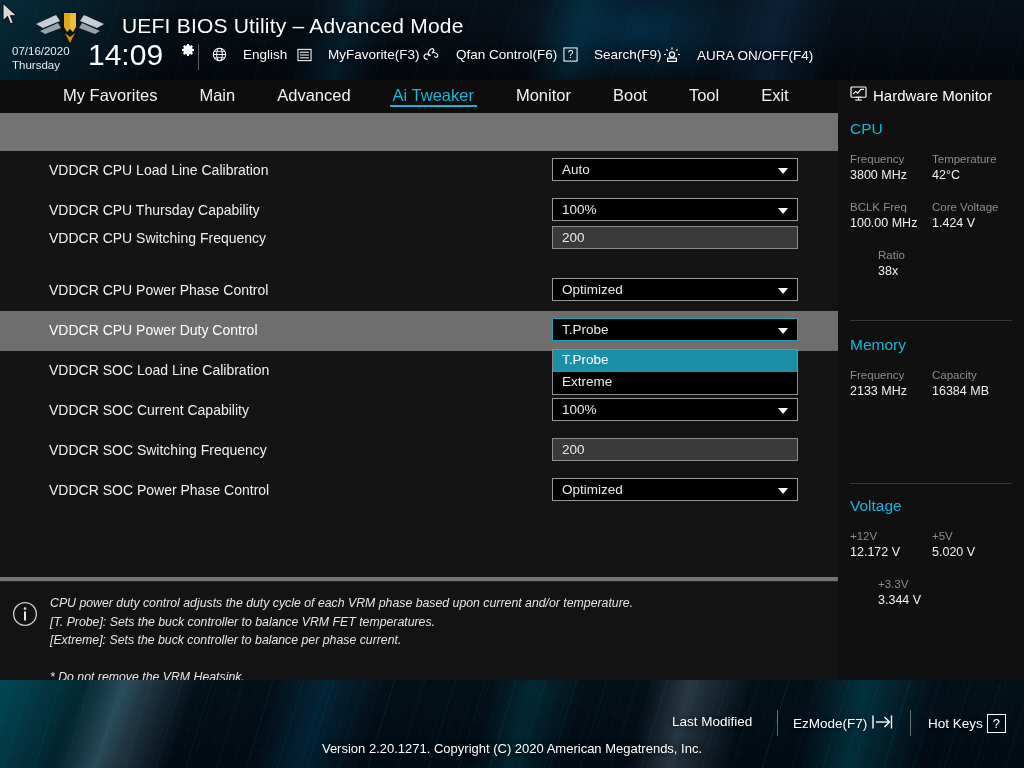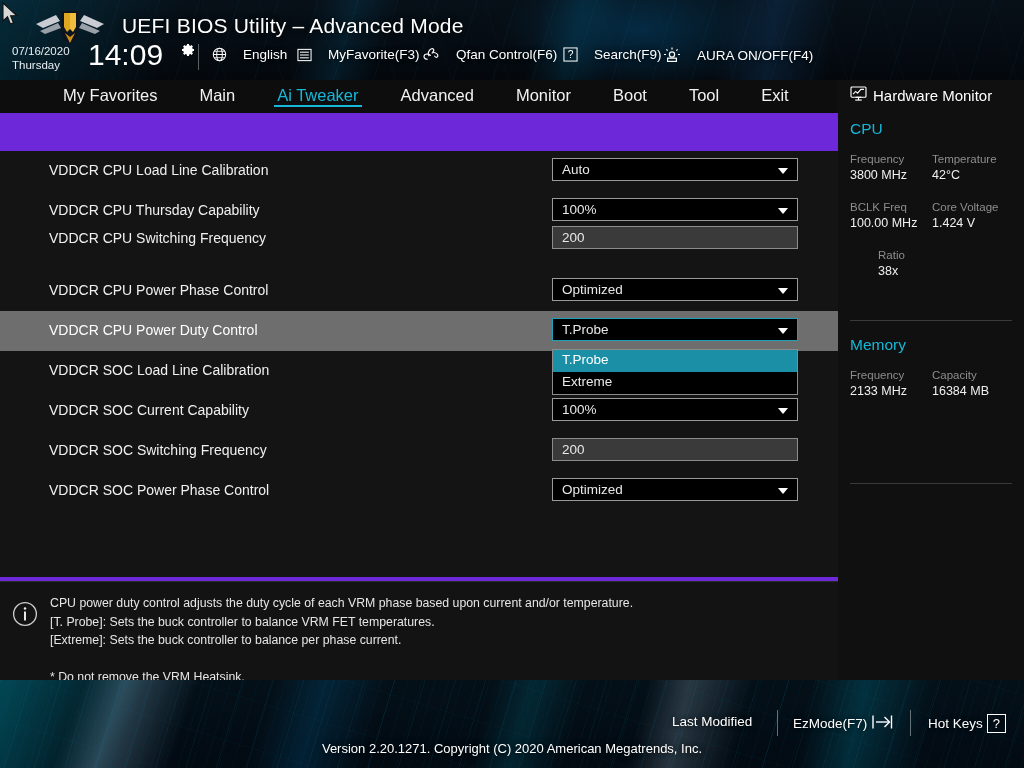--- a/index.html
+++ b/index.html
@@ -5,21 +5,21 @@
   * { box-sizing: border-box; margin: 0; padding: 0; }
   html, body {
     width: 1024px; height: 768px;
     background: #000;
     font-family: "Liberation Sans", sans-serif;
     overflow: hidden;
   }
   #app {
     position: relative;
     width: 1024px; height: 768px;
-    background: #6d28d9;
+    background: #737373;
   }
 
   
   .header {
     position: absolute; left: 0; top: 0; width: 1024px; height: 80px;
     background:
       linear-gradient(112deg, rgba(0,140,180,0.22) 0%, rgba(0,0,0,0) 18%),
       linear-gradient(108deg, rgba(0,90,160,0.0) 30%, rgba(10,120,170,0.16) 34%, rgba(0,0,0,0) 38%),
       linear-gradient(104deg, rgba(0,0,0,0) 52%, rgba(0,150,200,0.12) 56%, rgba(0,0,0,0) 60%),
       linear-gradient(100deg, rgba(0,0,0,0) 70%, rgba(30,110,190,0.18) 75%, rgba(0,0,0,0) 81%),
@@ -156,20 +156,21 @@
     background: #131313;
     border-top: 1px solid #2a2a2a;
   }
   .help-icon {
     position: absolute; left: 12px; top: 19px;
   }
   .help-text {
     position: absolute; left: 50px; top: 12px; width: 775px;
     color: #e6e6e6; font-size: 12.3px; line-height: 18.5px;
     white-space: pre-line;
+    font-style: italic;
   }
 
   
   .hwmon {
     position: absolute; left: 838px; top: 80px; width: 186px; height: 600px;
     background: #101010;
   }
   .hw-title {
     position: absolute; left: 12px; top: 6px;
     color: #ffffff; font-size: 15px;
@@ -338,22 +339,22 @@
         </svg>
       </span>
       <span>AURA ON/OFF(F4)</span>
     </div>
   </div>
 
   <div class="navbar">
     <div class="nav-tabs">
       <div class="nav-tab">My Favorites</div>
       <div class="nav-tab">Main</div>
+      <div class="nav-tab">Advanced</div>
       <div class="nav-tab active">Ai Tweaker</div>
-      <div class="nav-tab">Advanced</div>
       <div class="nav-tab">Monitor</div>
       <div class="nav-tab">Boot</div>
       <div class="nav-tab">Tool</div>
       <div class="nav-tab">Exit</div>
     </div>
   </div>
 
 
   <div class="content">
 
@@ -495,20 +496,37 @@
         </div>
         <div class="hw-cell">
           <div class="hw-key">Capacity</div>
           <div class="hw-val">16384 MB</div>
         </div>
       </div>
     </div>
 
     <div class="hw-rule" style="top:403px"></div>
 
+    <div class="hw-section" style="top:417px">
+      <div class="hw-head">Voltage</div>
+      <div class="hw-grid">
+        <div class="hw-cell">
+          <div class="hw-key">+12V</div>
+          <div class="hw-val">12.172 V</div>
+        </div>
+        <div class="hw-cell">
+          <div class="hw-key">+5V</div>
+          <div class="hw-val">5.020 V</div>
+        </div>
+        <div class="hw-cell full">
+          <div class="hw-key">+3.3V</div>
+          <div class="hw-val">3.344 V</div>
+        </div>
+      </div>
+    </div>
   </div>
 
   <div class="footer"></div>
 
   <div class="foot-item" style="left:672px">
     <span>Last Modified</span>
   </div>
 
   <div class="foot-sep" style="left:777px"></div>
 

